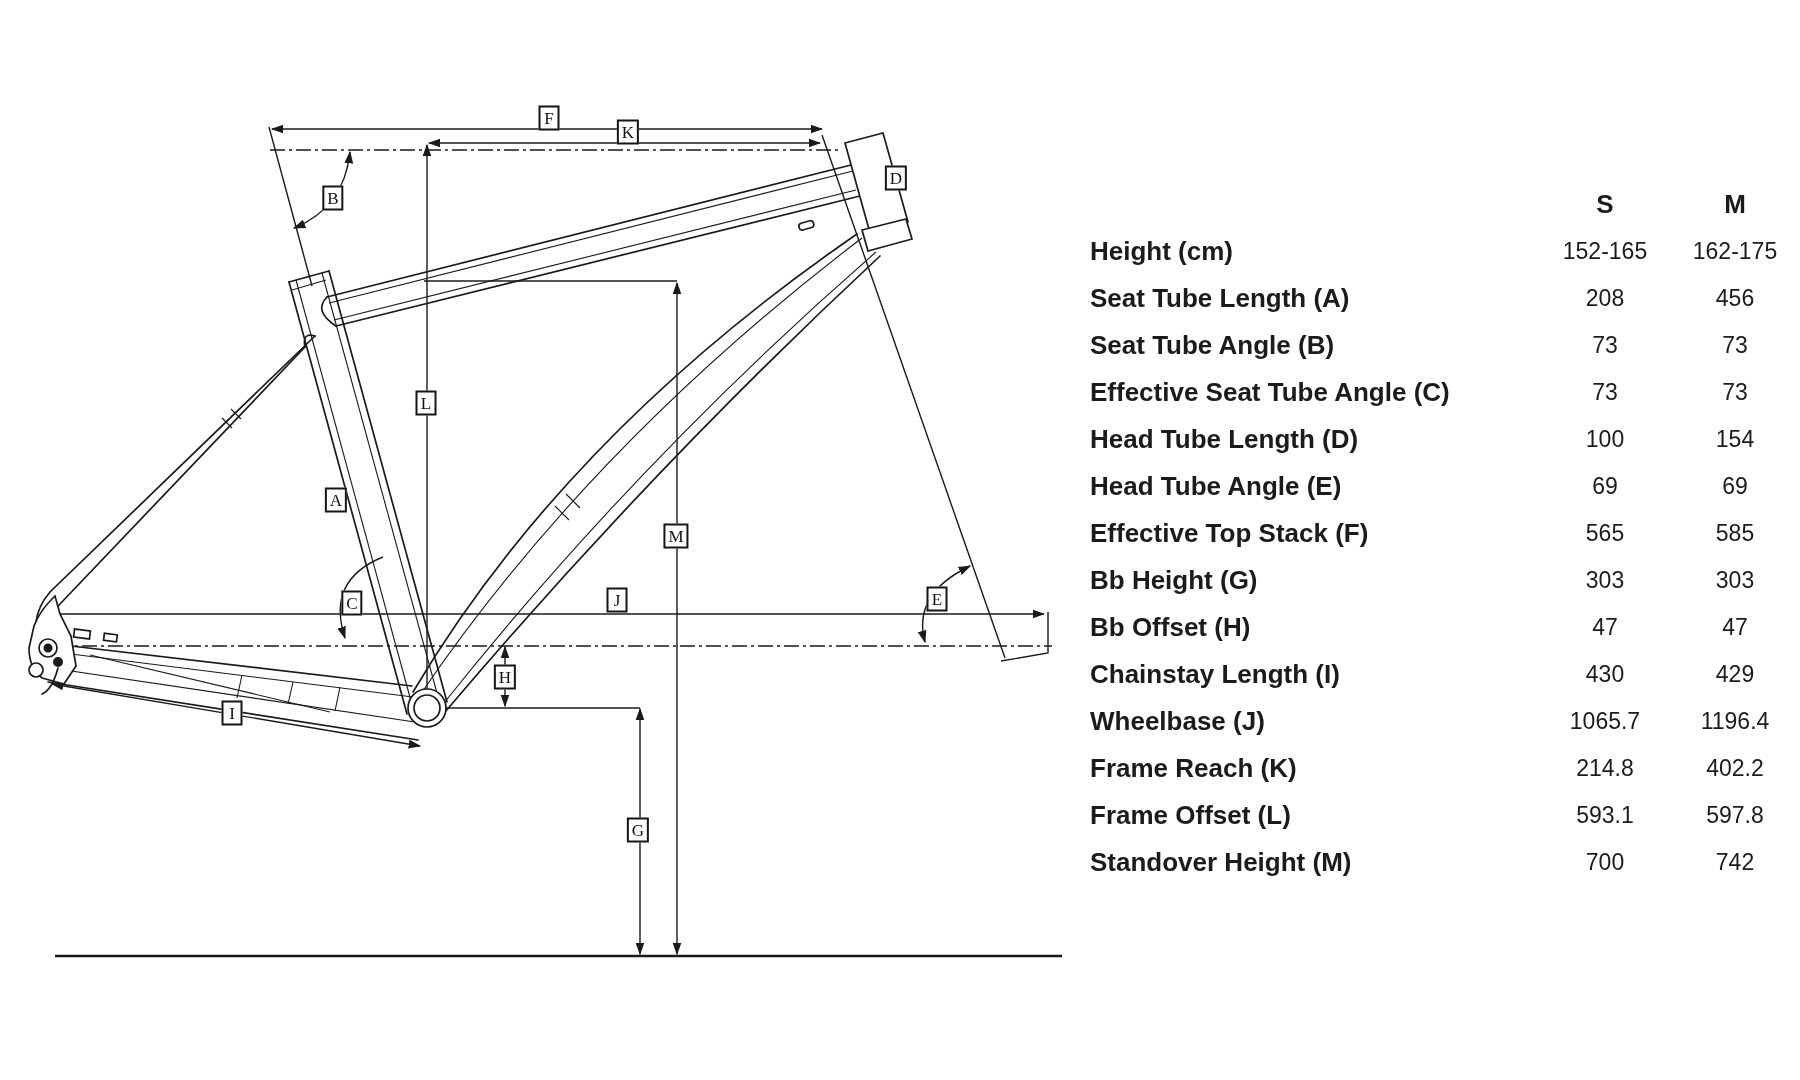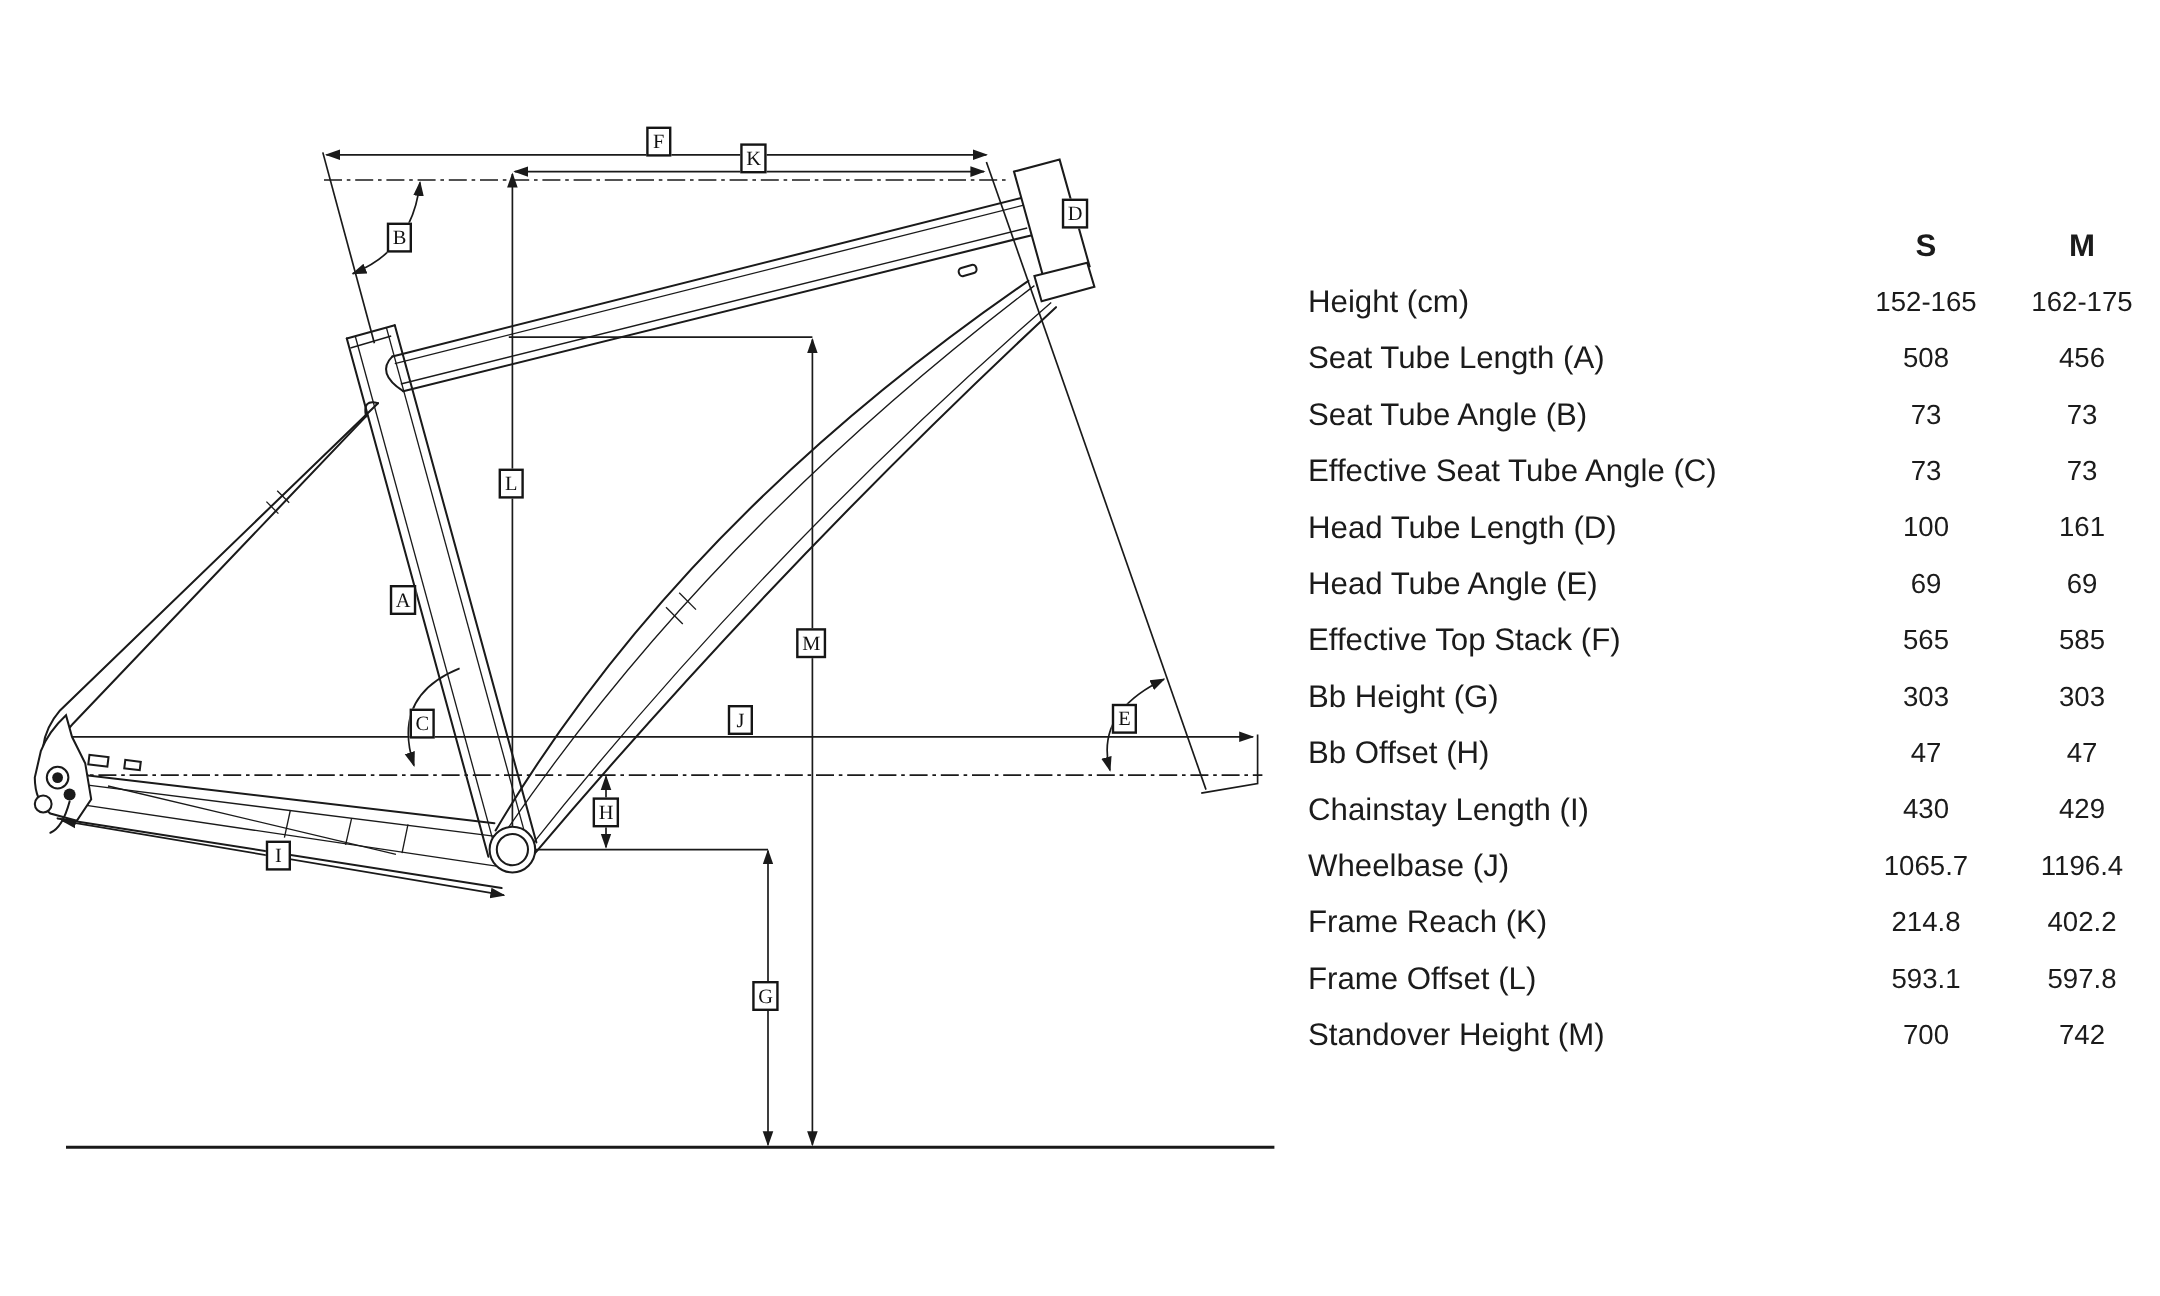--- a/index.html
+++ b/index.html
@@ -12,21 +12,21 @@
   .dashdot{stroke-dasharray:15 4 3 4;}
   .whitefill{fill:#ffffff;stroke:#1a1a1a;stroke-width:1.7;}
   .blackfill{fill:#1a1a1a;stroke:none;}
   .groundline{stroke:#1a1a1a;stroke-width:2.4;}
   .marker{position:absolute;transform:translate(-50%,-50%);min-width:21px;height:25px;padding:0 3px;
     box-sizing:border-box;border:2px solid #151515;background:#fff;display:flex;align-items:center;
     justify-content:center;font-family:"Liberation Serif",serif;font-size:17px;line-height:1;color:#111;}
   .geo-table{position:absolute;left:1090px;top:181px;display:grid;
     grid-template-columns:450px 130px 130px;grid-auto-rows:47px;align-items:center;color:#1b1b1b;}
   .geo-table .colhead{font-weight:bold;font-size:26px;text-align:center;}
-  .geo-table .rowlabel{font-weight:normal;font-size:26px;white-space:nowrap;text-align:left;}
+  .geo-table .rowlabel{font-weight:bold;font-size:26px;white-space:nowrap;text-align:left;}
   .geo-table .val{font-size:23px;text-align:center;white-space:nowrap;}
 </style>
 </head>
 <body>
 
 <div class="stage">
 
   <svg class="drawing" width="1800" height="1080" viewBox="0 0 1800 1080">
     <defs>
       <marker id="arw" viewBox="0 0 10 10" refX="9" refY="5" markerWidth="9" markerHeight="9" orient="auto-start-reverse">
@@ -150,34 +150,34 @@
   <div class="geo-table">
     <div class="colhead"></div>
     <div class="colhead">S</div>
     <div class="colhead">M</div>
 
     <div class="rowlabel">Height (cm)</div>
     <div class="val">152-165</div>
     <div class="val">162-175</div>
 
     <div class="rowlabel">Seat Tube Length (A)</div>
-    <div class="val">508</div>
+    <div class="val">208</div>
     <div class="val">456</div>
 
     <div class="rowlabel">Seat Tube Angle (B)</div>
     <div class="val">73</div>
     <div class="val">73</div>
 
     <div class="rowlabel">Effective Seat Tube Angle (C)</div>
     <div class="val">73</div>
     <div class="val">73</div>
 
     <div class="rowlabel">Head Tube Length (D)</div>
     <div class="val">100</div>
-    <div class="val">161</div>
+    <div class="val">154</div>
 
     <div class="rowlabel">Head Tube Angle (E)</div>
     <div class="val">69</div>
     <div class="val">69</div>
 
     <div class="rowlabel">Effective Top Stack (F)</div>
     <div class="val">565</div>
     <div class="val">585</div>
 
     <div class="rowlabel">Bb Height (G)</div>

